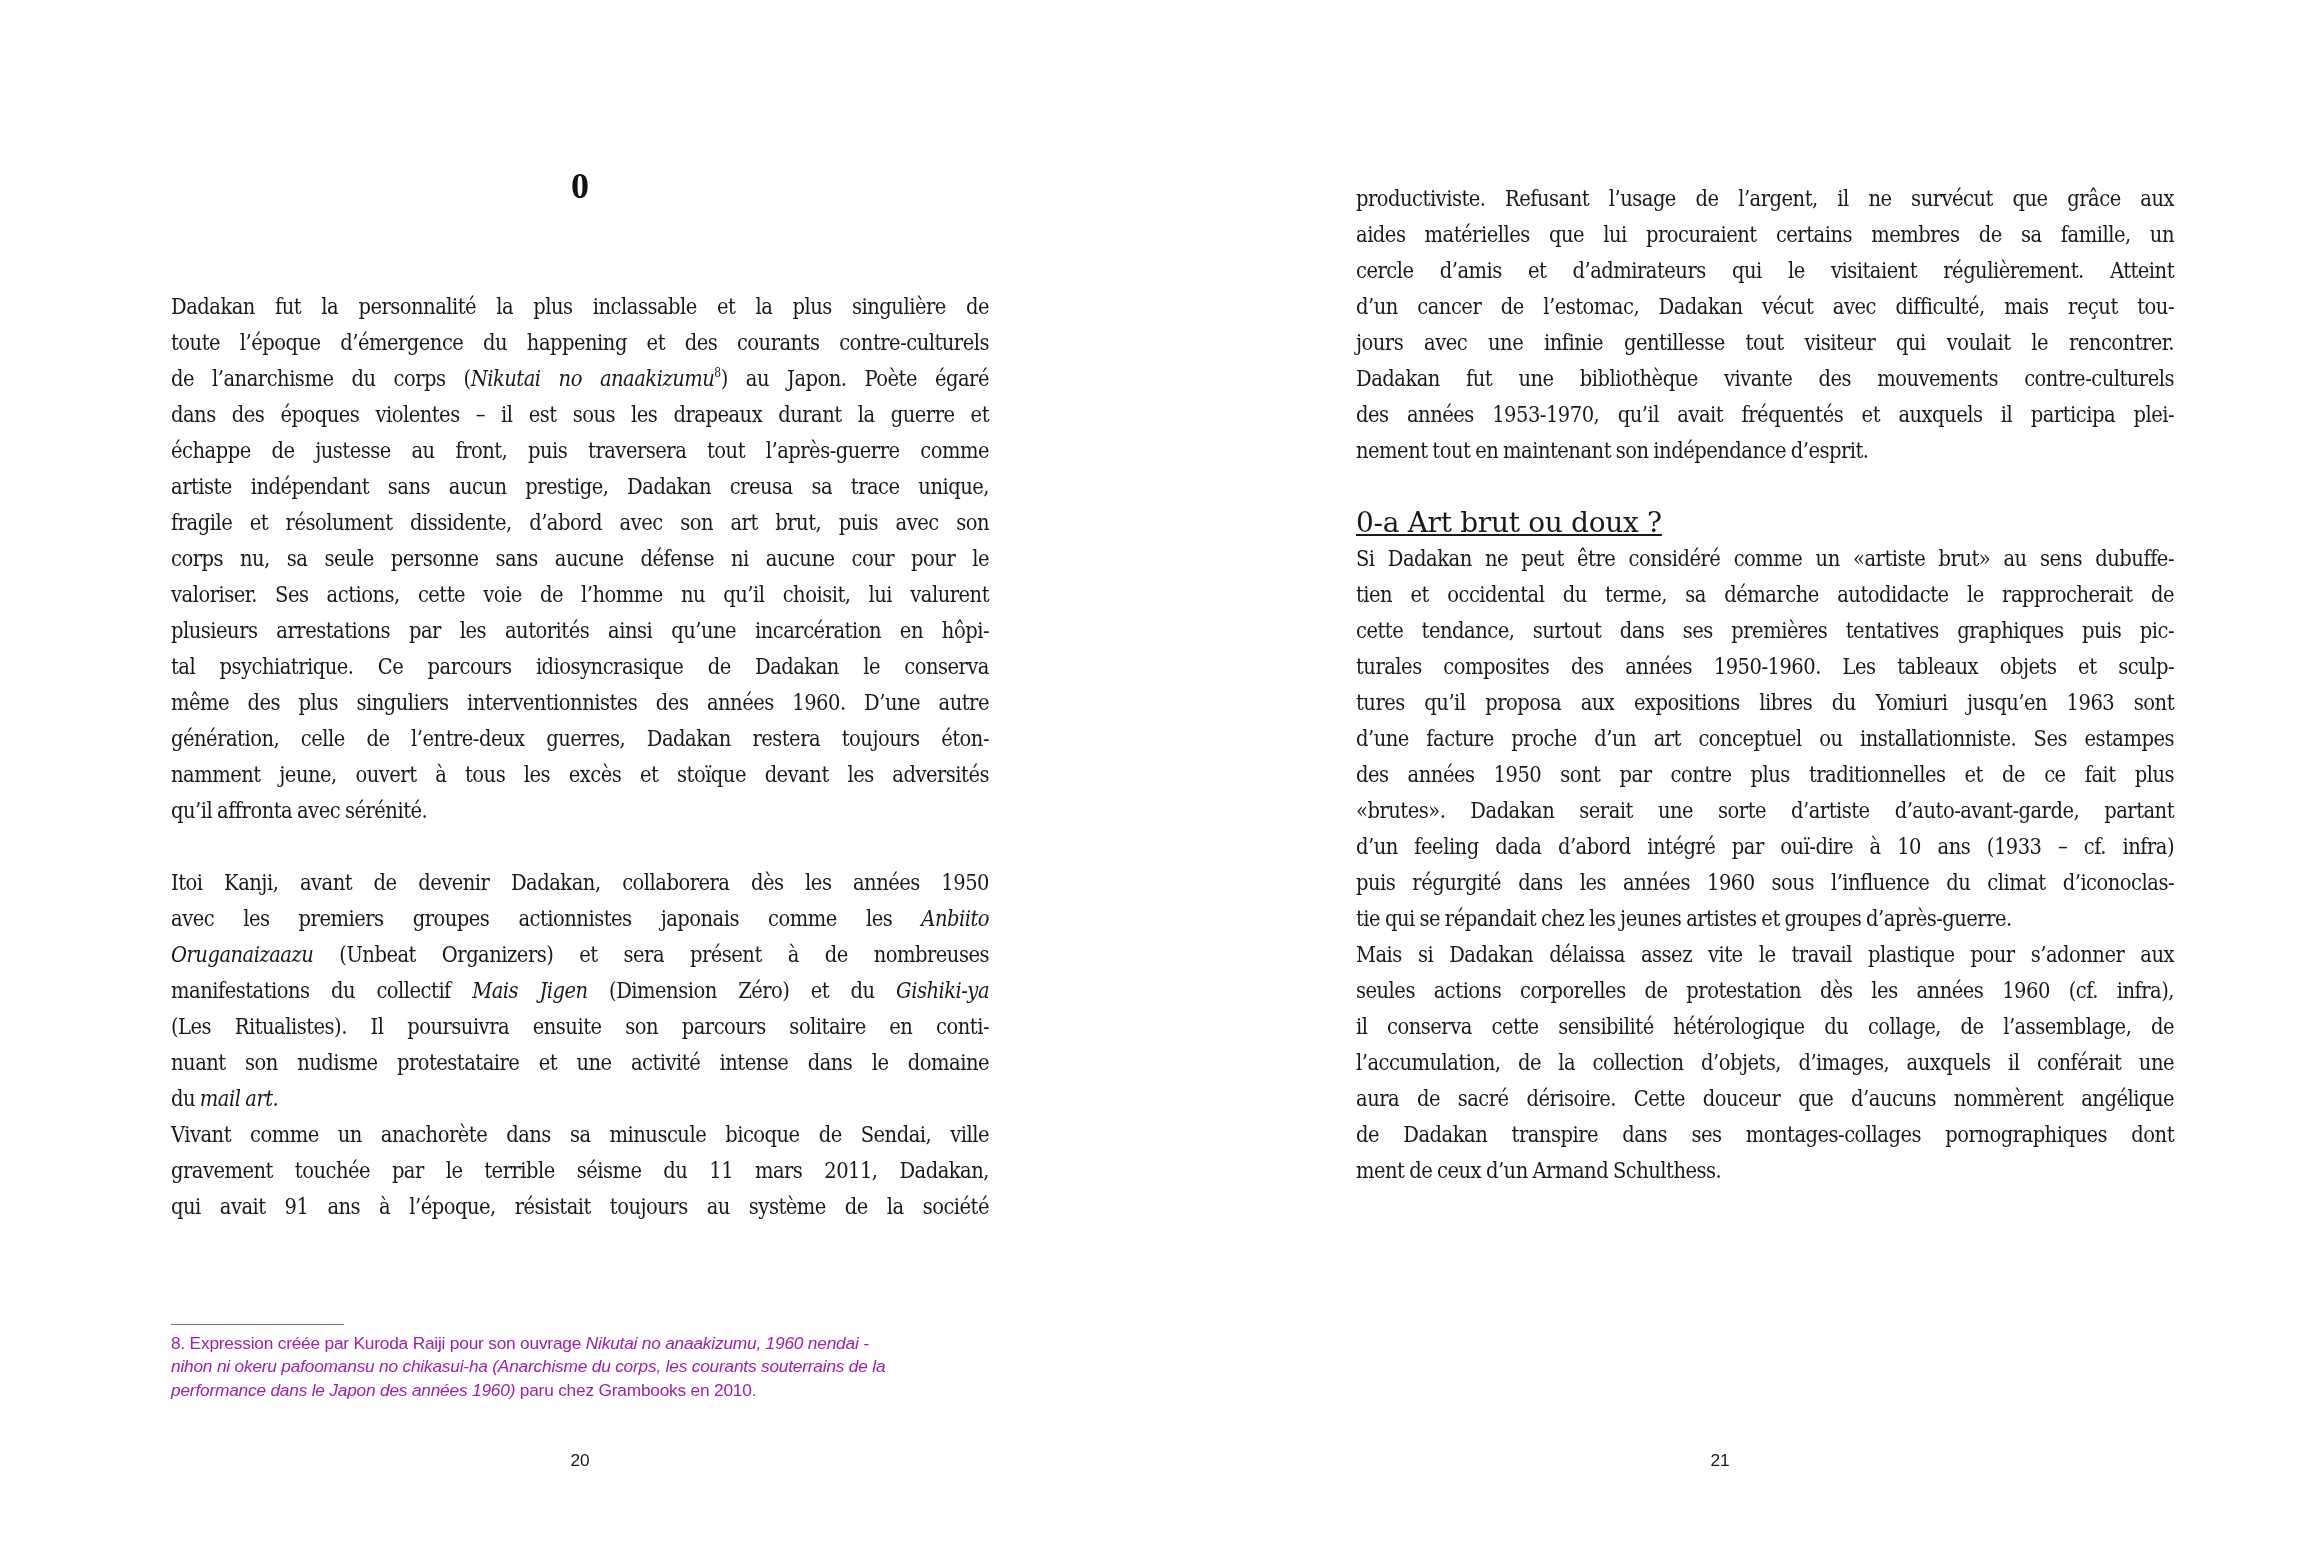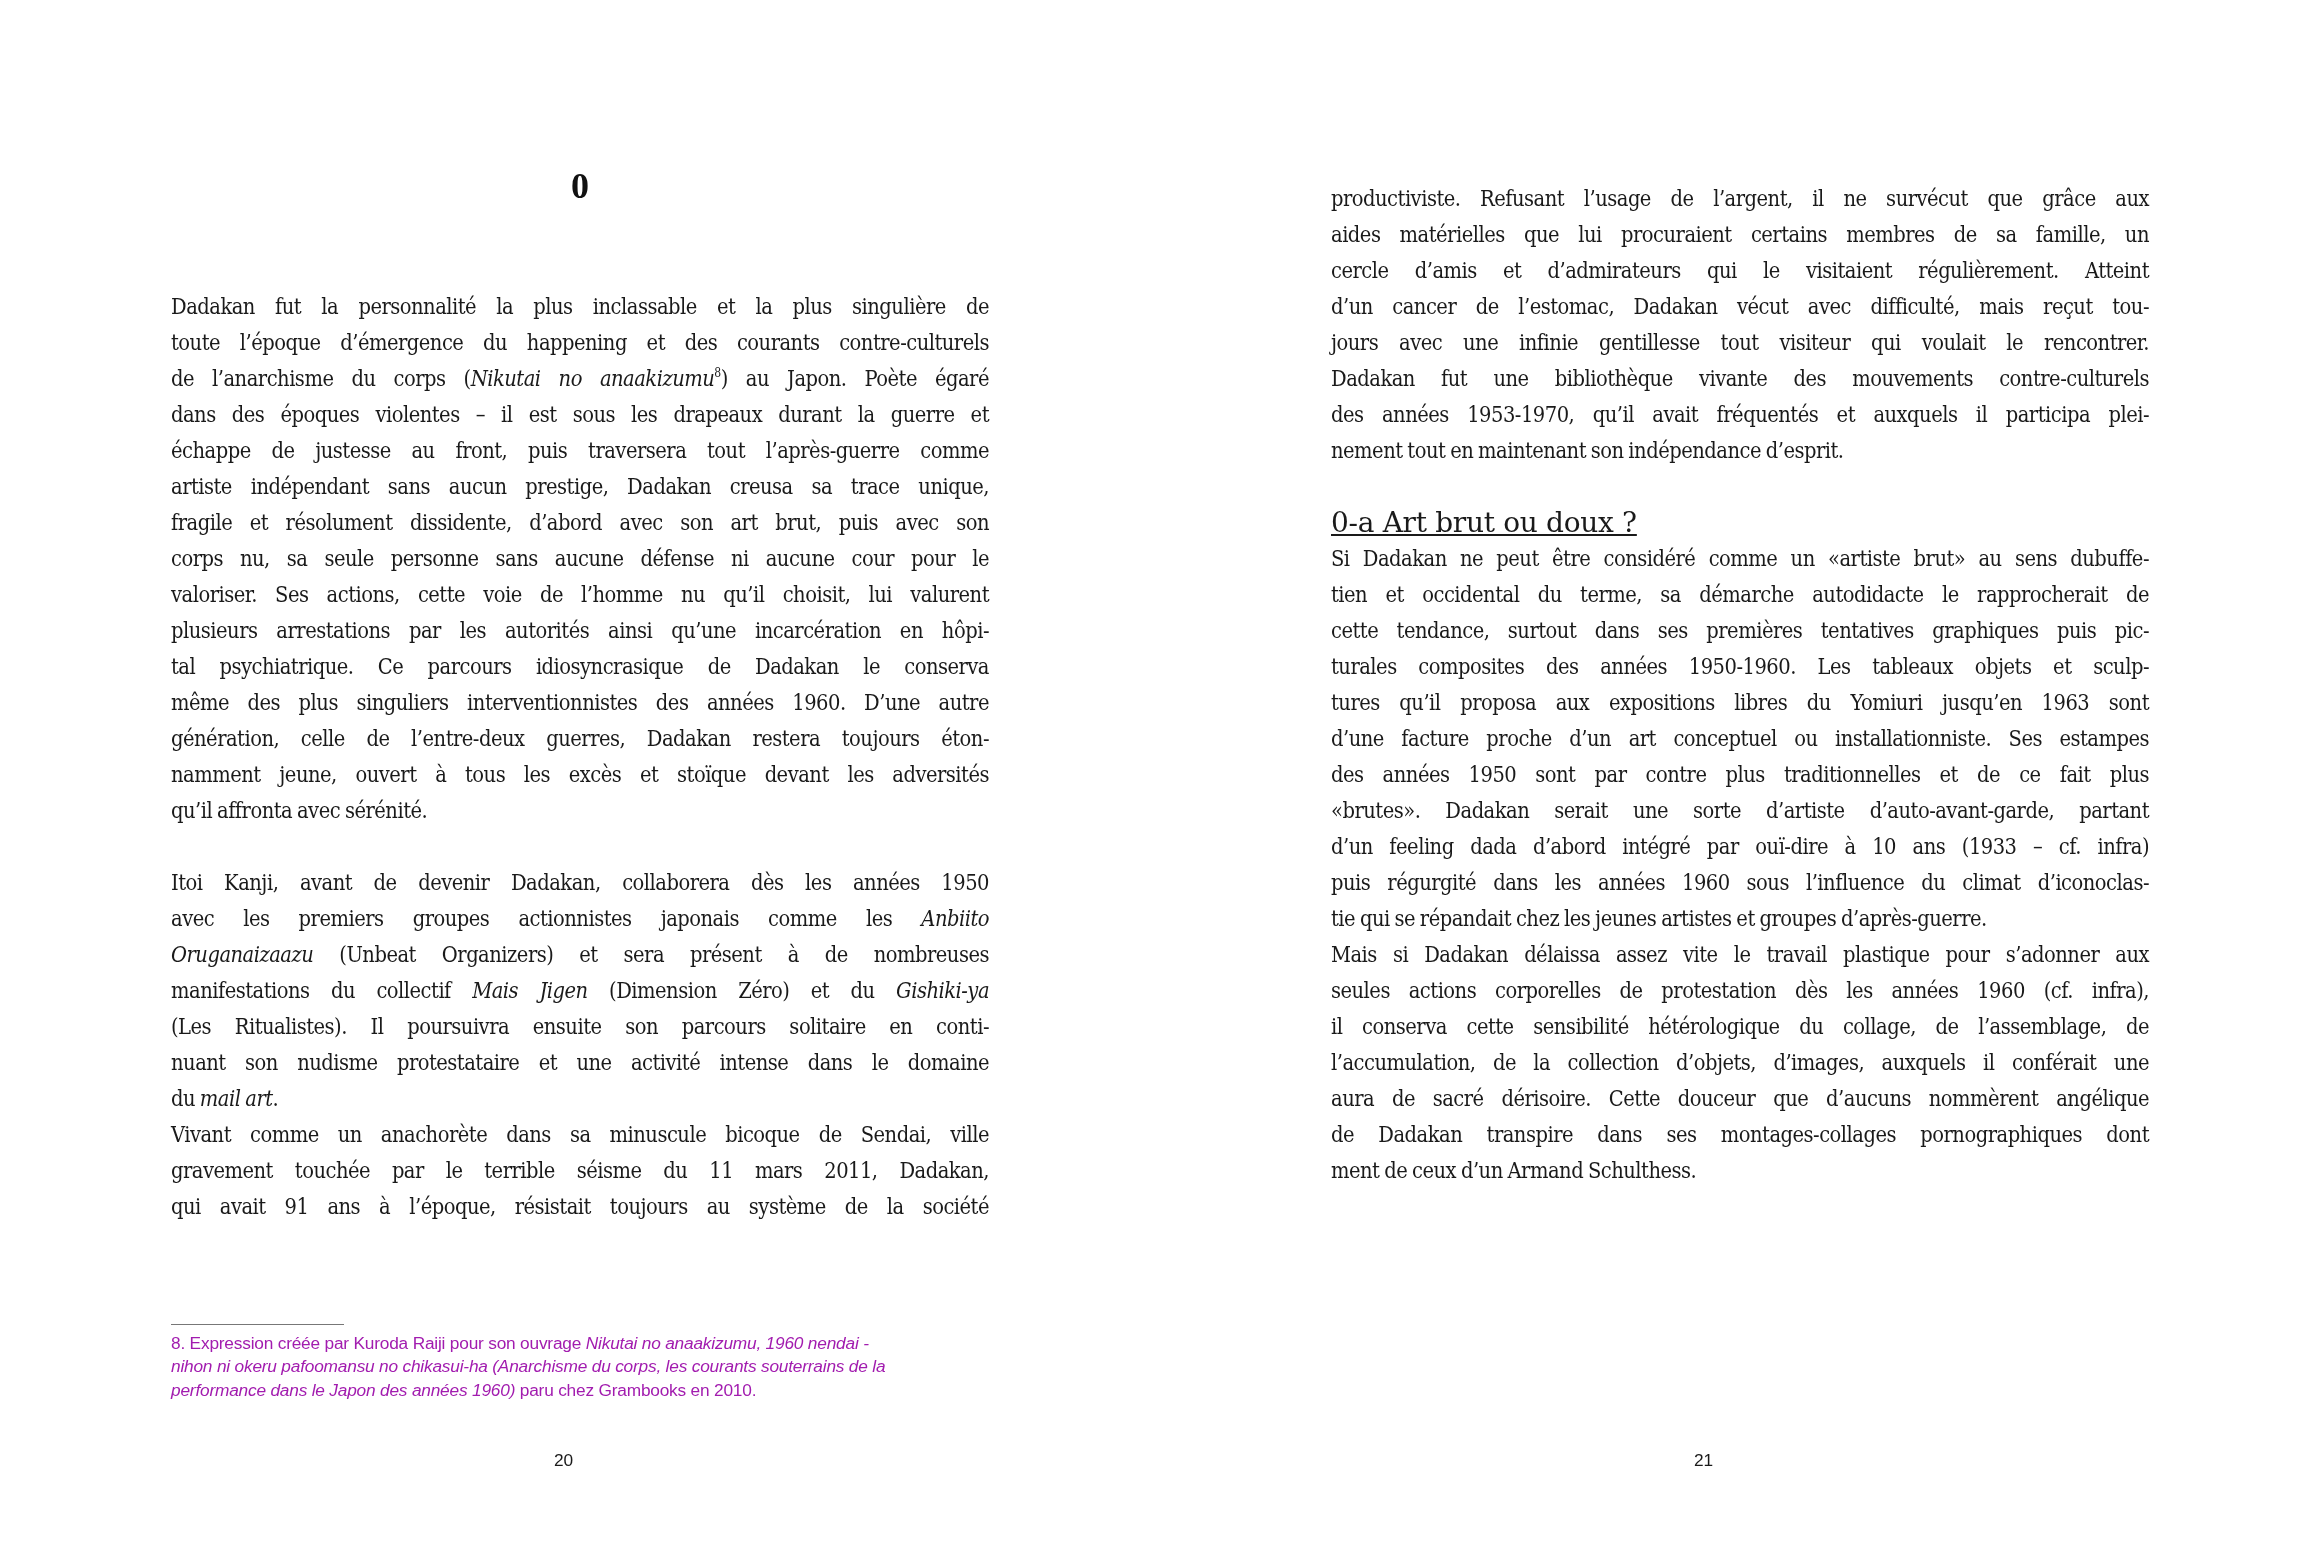--- a/index.html
+++ b/index.html
@@ -37,21 +37,21 @@
     position: absolute; left: 171px; top: 1324px; width: 173px; height: 0;
     border-top: 1.7px solid #777;
   }
   .footnote {
     position: absolute; left: 171px; top: 1332px; width: 823px;
     font-family: "Liberation Sans", sans-serif; font-size: 17.3px; line-height: 23.4px;
     color: #a21caf; letter-spacing: -0.2px;
   }
   .footnote .fl { display: block; white-space: nowrap; }
   .pagenum {
-    position: absolute; top: 1449px; width: 52px; text-align: left;
+    position: absolute; top: 1449px; width: 52px; text-align: center;
     font-family: "Liberation Sans", sans-serif; font-size: 17.3px; line-height: 22.5px; color: #1a1a1a;
   }
 </style>
 </head>
 <body>
 
 <div class="page left">
   <div class="chapter-num">0</div>
 
   <div class="col" style="top:289px;">
@@ -90,21 +90,21 @@
   <div class="footnote">
     <span class="fl"><span>8. Expression créée par Kuroda Raiji pour son ouvrage </span><em>Nikutai no anaakizumu, 1960 nendai -</em></span>
     <span class="fl"><em>nihon ni okeru pafoomansu no chikasui-ha (Anarchisme du corps, les courants souterrains de la</em></span>
     <span class="fl"><em>performance dans le Japon des années 1960)</em><span> paru chez Grambooks en 2010.</span></span>
   </div>
 
   <div class="pagenum" style="left:554px;">20</div>
 </div>
 
 <div class="page right">
-  <div class="col" style="top:181px;">
+  <div class="col" style="top:181px;margin-left:25px;">
     <span class="line">productiviste. Refusant l’usage de l’argent, il ne survécut que grâce aux</span>
     <span class="line">aides matérielles que lui procuraient certains membres de sa famille, un</span>
     <span class="line">cercle d’amis et d’admirateurs qui le visitaient régulièrement. Atteint</span>
     <span class="line">d’un cancer de l’estomac, Dadakan vécut avec difficulté, mais reçut tou-</span>
     <span class="line">jours avec une infinie gentillesse tout visiteur qui voulait le rencontrer.</span>
     <span class="line">Dadakan fut une bibliothèque vivante des mouvements contre-culturels</span>
     <span class="line">des années 1953-1970, qu’il avait fréquentés et auxquels il participa plei-</span>
     <span class="line last">nement tout en maintenant son indépendance d’esprit.</span>
 
     <span class="gap"></span>

